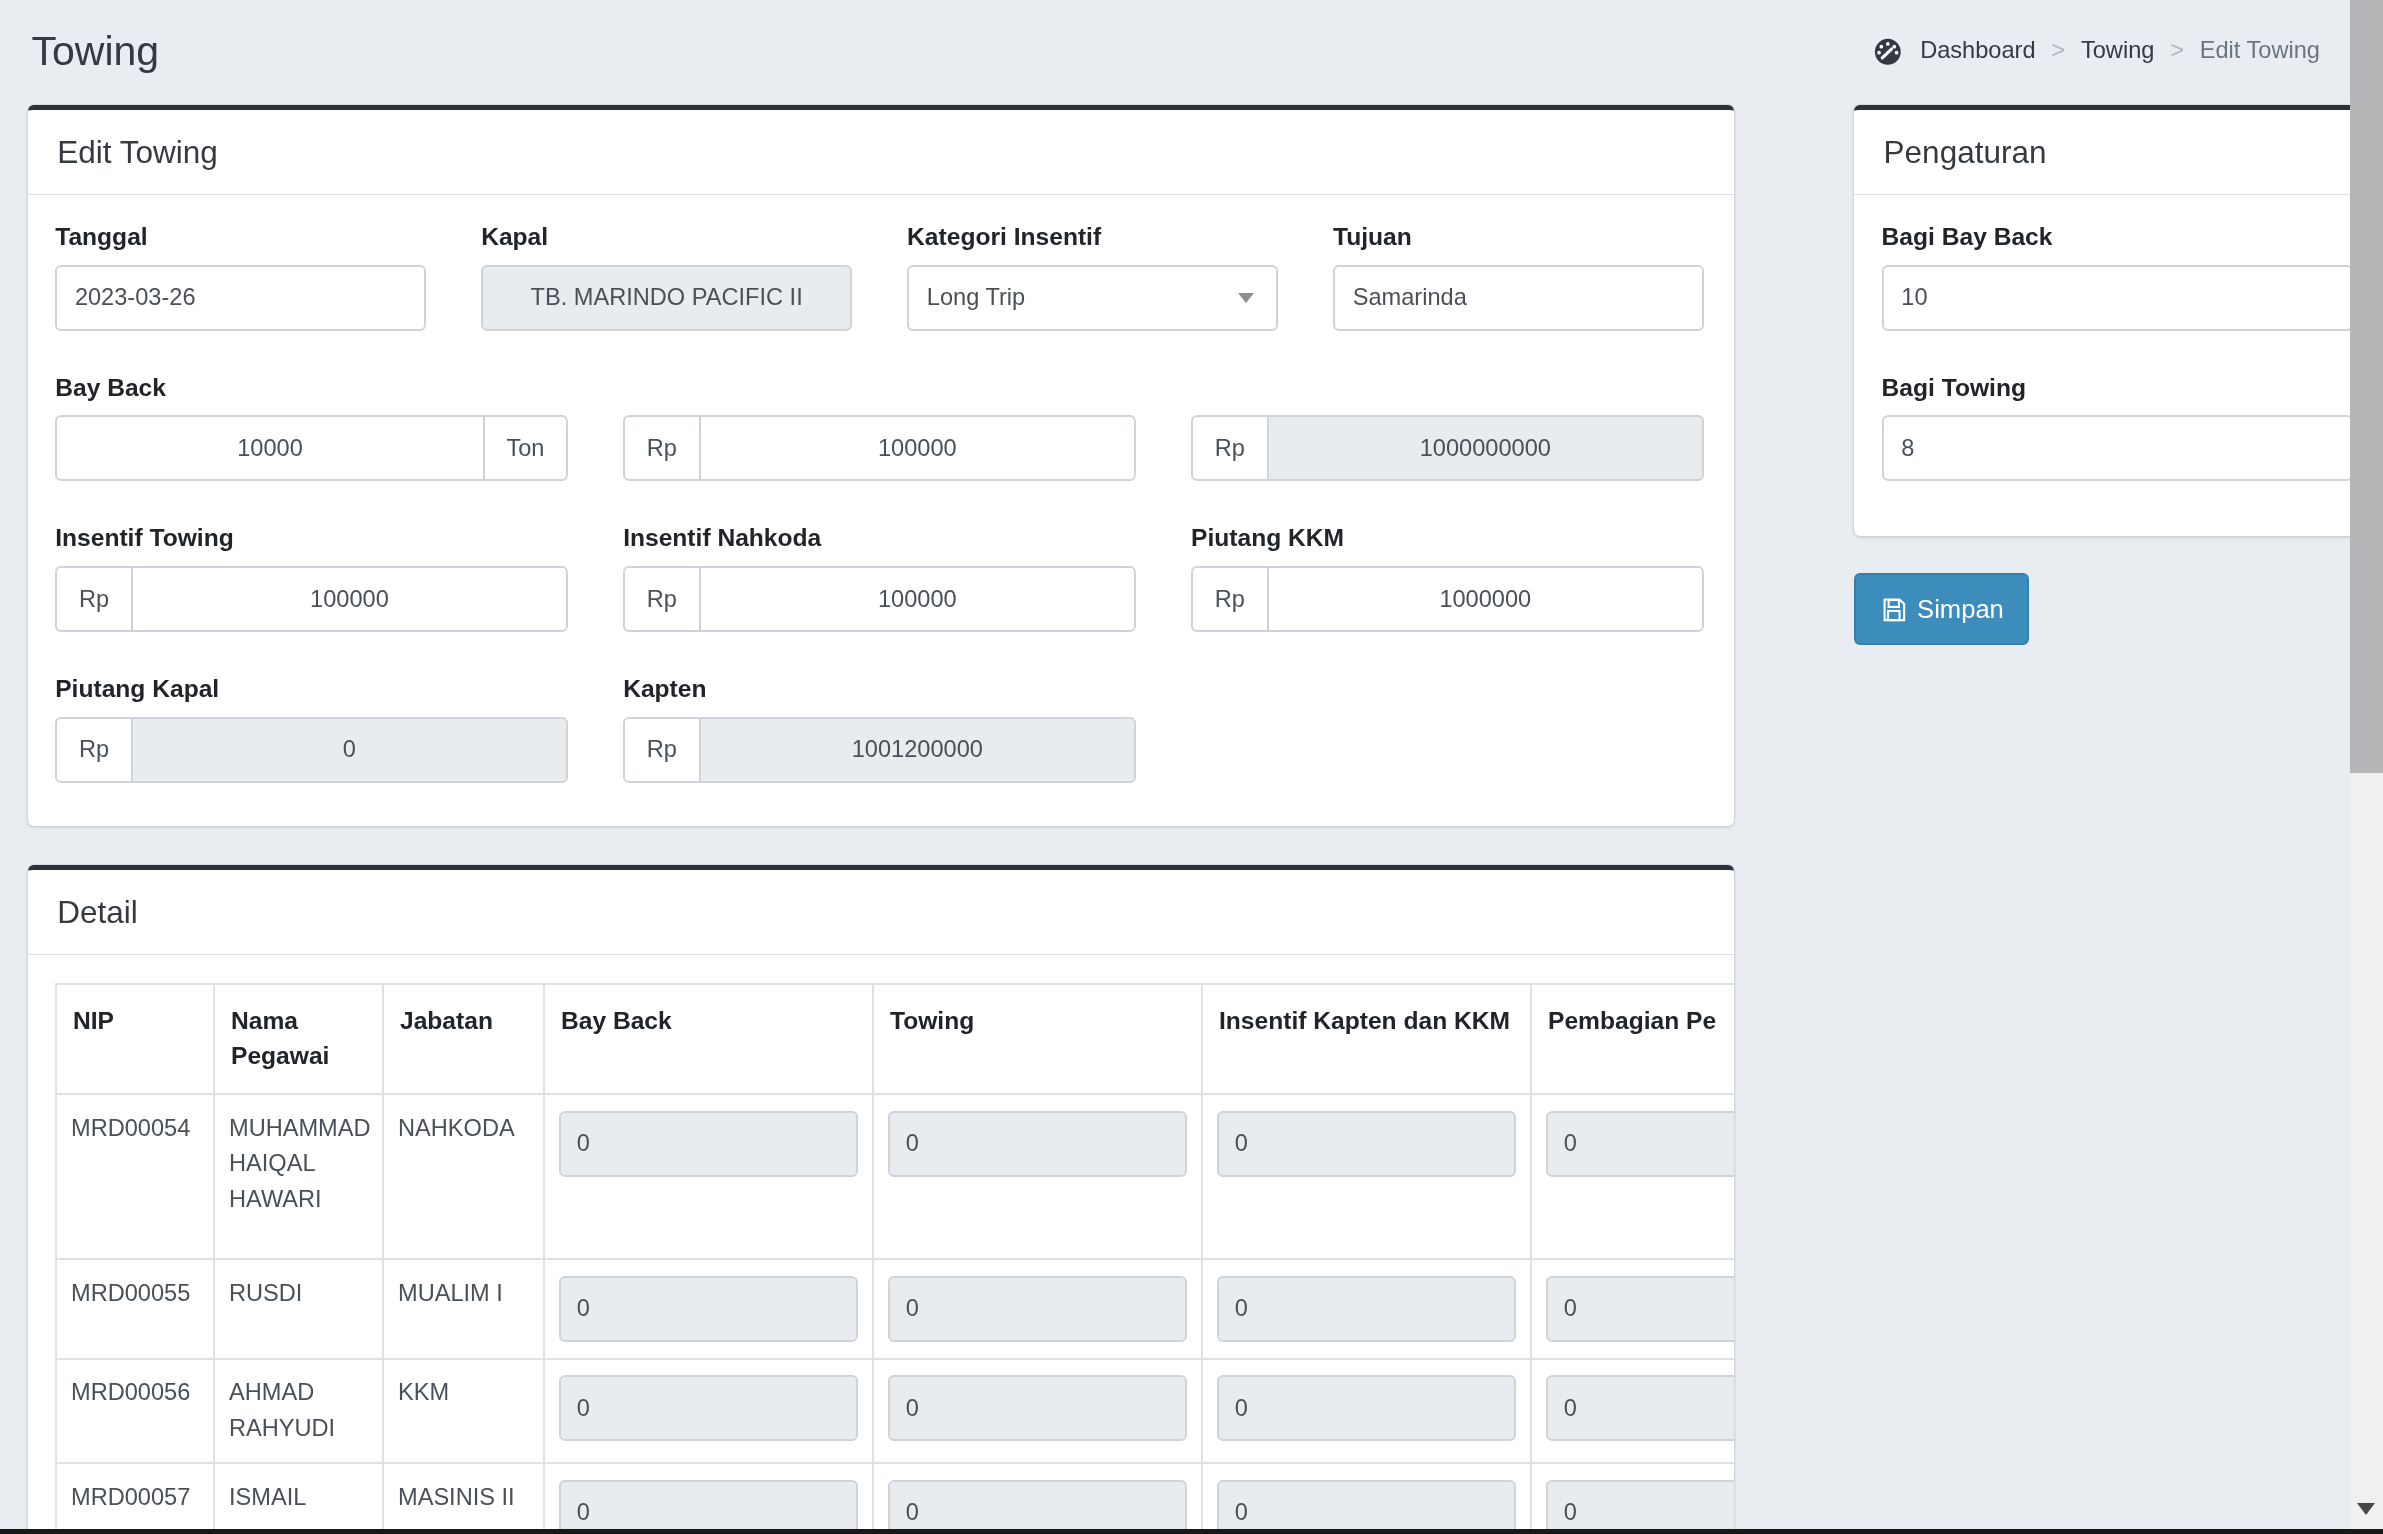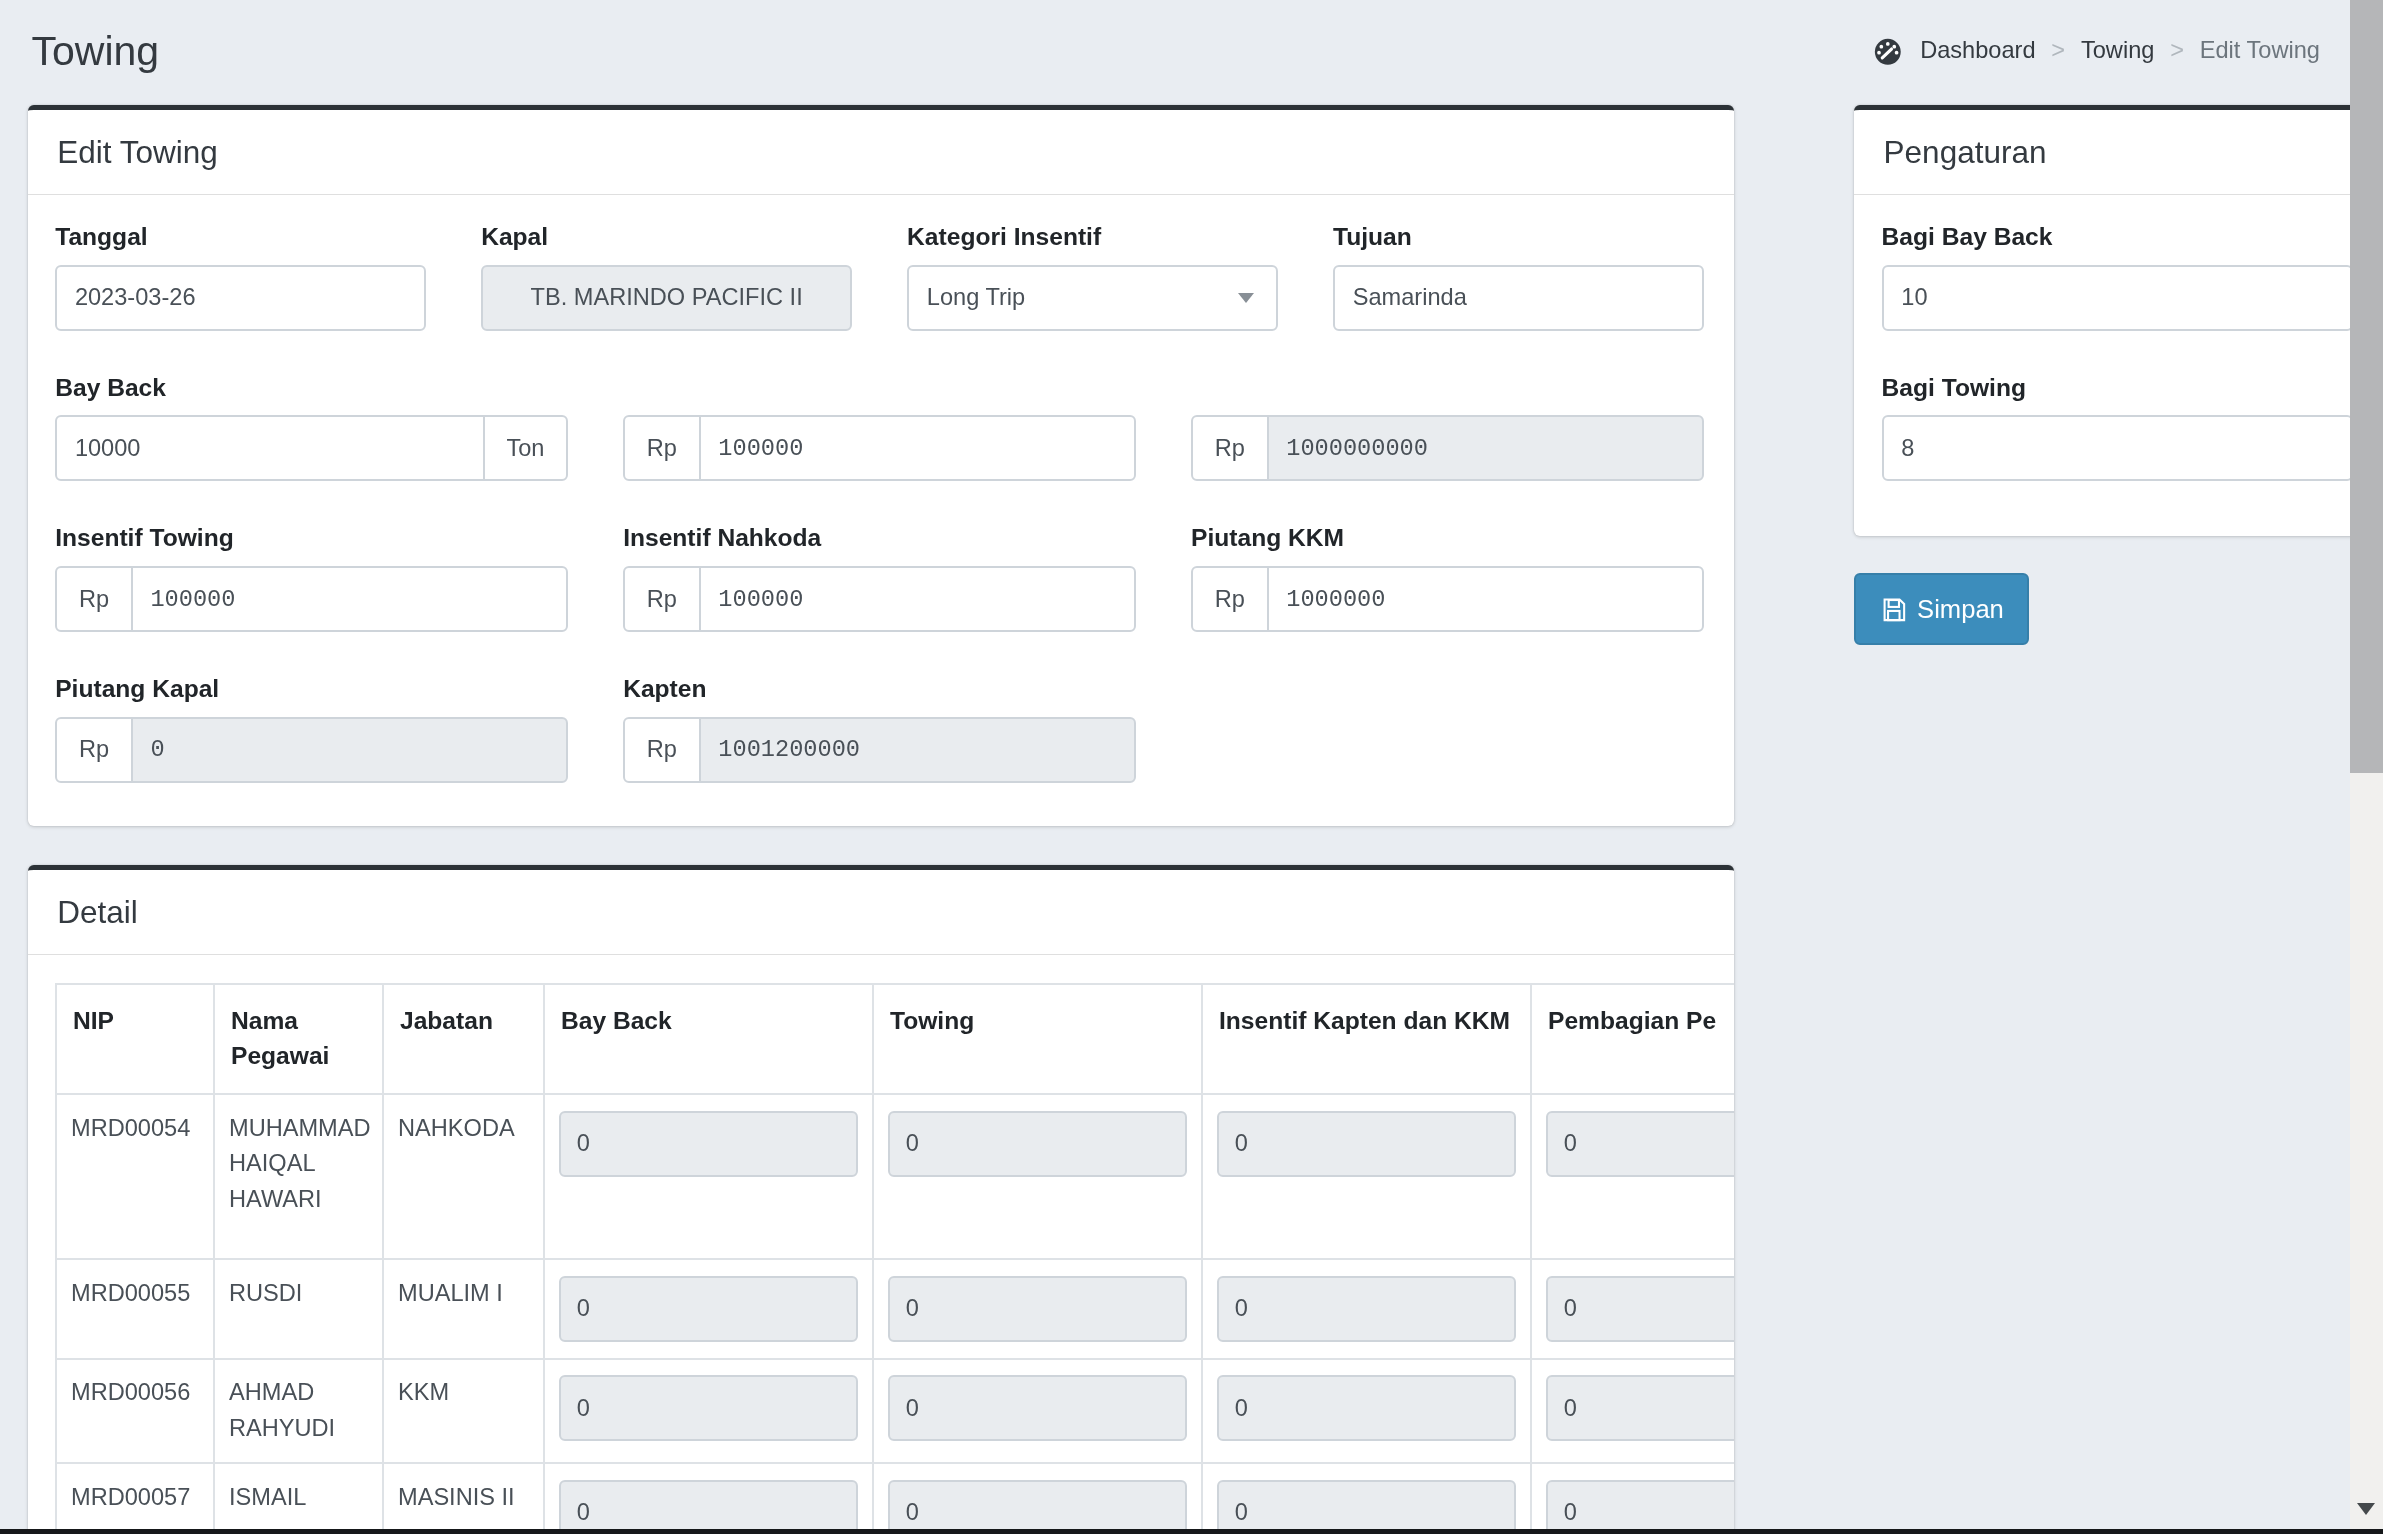--- a/index.html
+++ b/index.html
@@ -36,27 +36,27 @@
   .mb{ margin-bottom:43px; }
   label{ display:block; font-size:24.6px; font-weight:700; color:#212529; margin-bottom:13.8px; }
   .form-control{
     width:100%; height:66px; border:2px solid #ced4da; border-radius:5.9px;
     background:#fff; color:#495057; font-size:23.6px; font-family:inherit;
     padding:0 17.7px; outline:none; display:block;
   }
   .form-control:disabled, .form-control.disabled{ background:#e9ecef; }
   .center-text{ text-align:center; }
   .input-group{ display:flex; width:100%; }
-  .input-group .form-control{ flex:1 1 auto; width:1%; }
+  .input-group .form-control{ flex:1 1 auto; width:1%;text-align:center; }
   .input-group-text{
     display:flex; align-items:center; border:2px solid #ced4da; background:#fff;
     color:#495057; font-size:23.6px; padding:0 21.7px; border-radius:5.9px;
   }
   .prepend .input-group-text{ border-radius:5.9px 0 0 5.9px; }
-  .prepend .form-control{ border-radius:0 5.9px 5.9px 0; margin-left:-2px;font-family:Liberation Mono, monospace; }
+  .prepend .form-control{ border-radius:0 5.9px 5.9px 0; margin-left:-2px; }
   .append .form-control{ border-radius:5.9px 0 0 5.9px; }
   .append .input-group-text{ border-radius:0 5.9px 5.9px 0; margin-left:-2px; }
   .select{ position:relative; display:flex; align-items:center; cursor:pointer; }
   .select .caret{ position:absolute; right:21.7px; top:50%; margin-top:-4.9px;
     width:0; height:0; border-left:8.9px solid transparent; border-right:8.9px solid transparent;
     border-top:10.8px solid #888f96; }
 
   
   .col-right .card-body{ padding:27.6px 29.6px 55px 27.6px; }
   .btn-save{

